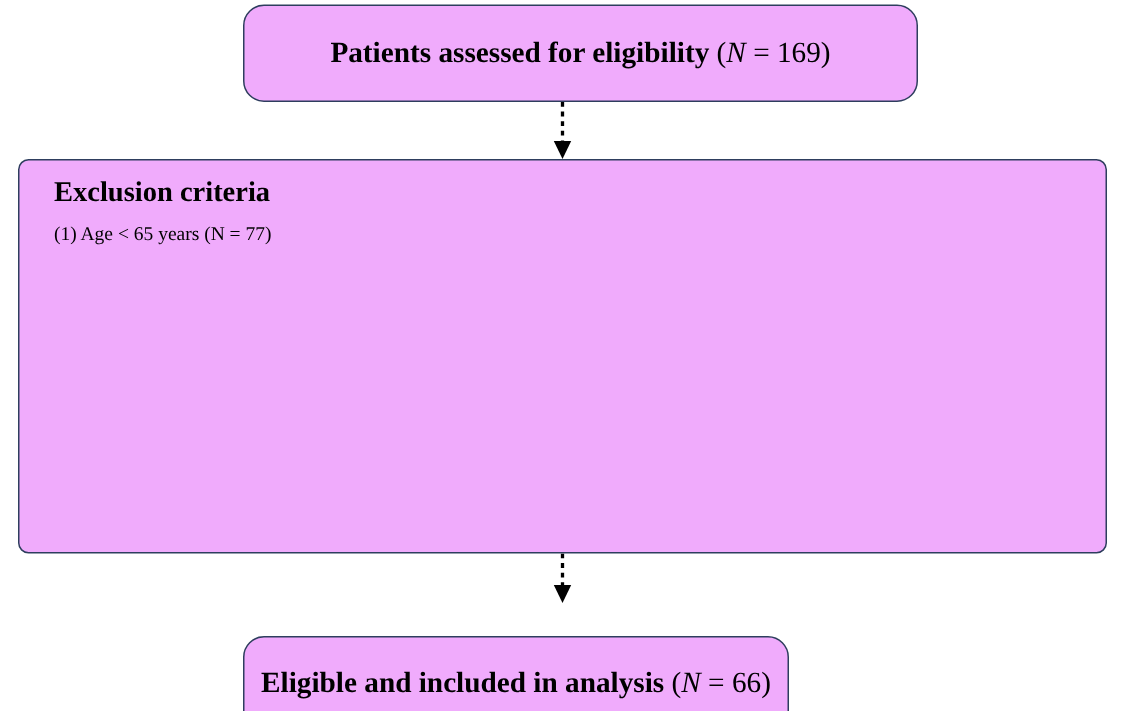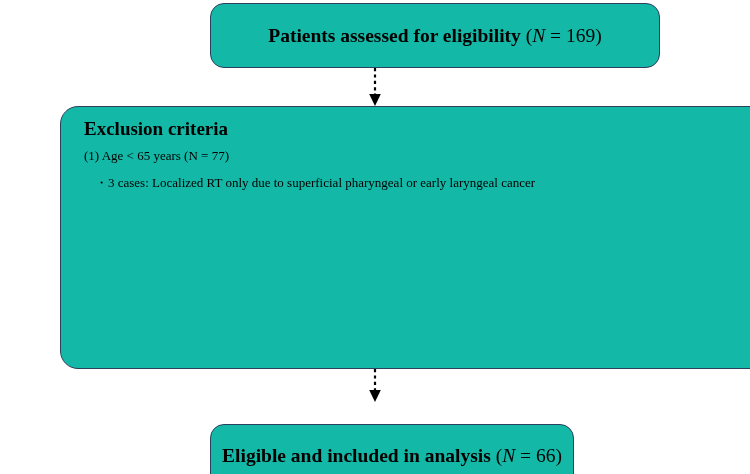--- a/index.html
+++ b/index.html
@@ -16,43 +16,42 @@
   #flowchart {
     position: relative;
     width: 750px;
     height: 474px;
   }
 
   
   .node {
     position: absolute;
     box-sizing: border-box;
-    background: #14b8a6;
+    background: #f0abfc;
     border: 1.6px solid #2e3e5e;
     border-radius: 14px;
-    margin-left: 48px;
   }
   .node.terminal {
     display: flex;
     align-items: center;
     justify-content: center;
     text-align: center;
   }
   #node-eligibility {
     left: 162px;
     top: 3px;
     width: 450px;
     height: 65px;
   }
   #node-exclusion {
     left: 12px;
     top: 106px;
     width: 726px;
     height: 263px;
-    border-radius: 18px;
+    border-radius: 7px;
     padding: 9px 12px 0 12px;
   }
   #node-included {
     left: 162px;
     top: 424px;
     width: 364px;
     height: 64px;
   }
 
   
@@ -121,21 +120,20 @@
     <svg width="24" height="38" viewBox="0 0 24 38">
       <line x1="12" y1="0" x2="12" y2="28" stroke="#000000" stroke-width="2.2" stroke-dasharray="3.2,3.2"></line>
       <polygon points="12,38 6.2,26 17.8,26" fill="#000000"></polygon>
     </svg>
   </div>
 
   <div class="node" id="node-exclusion">
     <div class="excl-title">Exclusion criteria</div>
 
     <div class="excl-line">(1) Age &lt; 65 years (N = 77)</div>
-    <div class="excl-line sub">・3 cases: Localized RT only due to superficial pharyngeal or early laryngeal cancer</div>
   </div>
 
   <div class="connector" id="connector-bottom">
     <svg width="24" height="33" viewBox="0 0 24 33">
       <line x1="12" y1="0" x2="12" y2="23" stroke="#000000" stroke-width="2.2" stroke-dasharray="3.2,3.2"></line>
       <polygon points="12,33 6.2,21 17.8,21" fill="#000000"></polygon>
     </svg>
   </div>
 
   <div class="node terminal" id="node-included">

